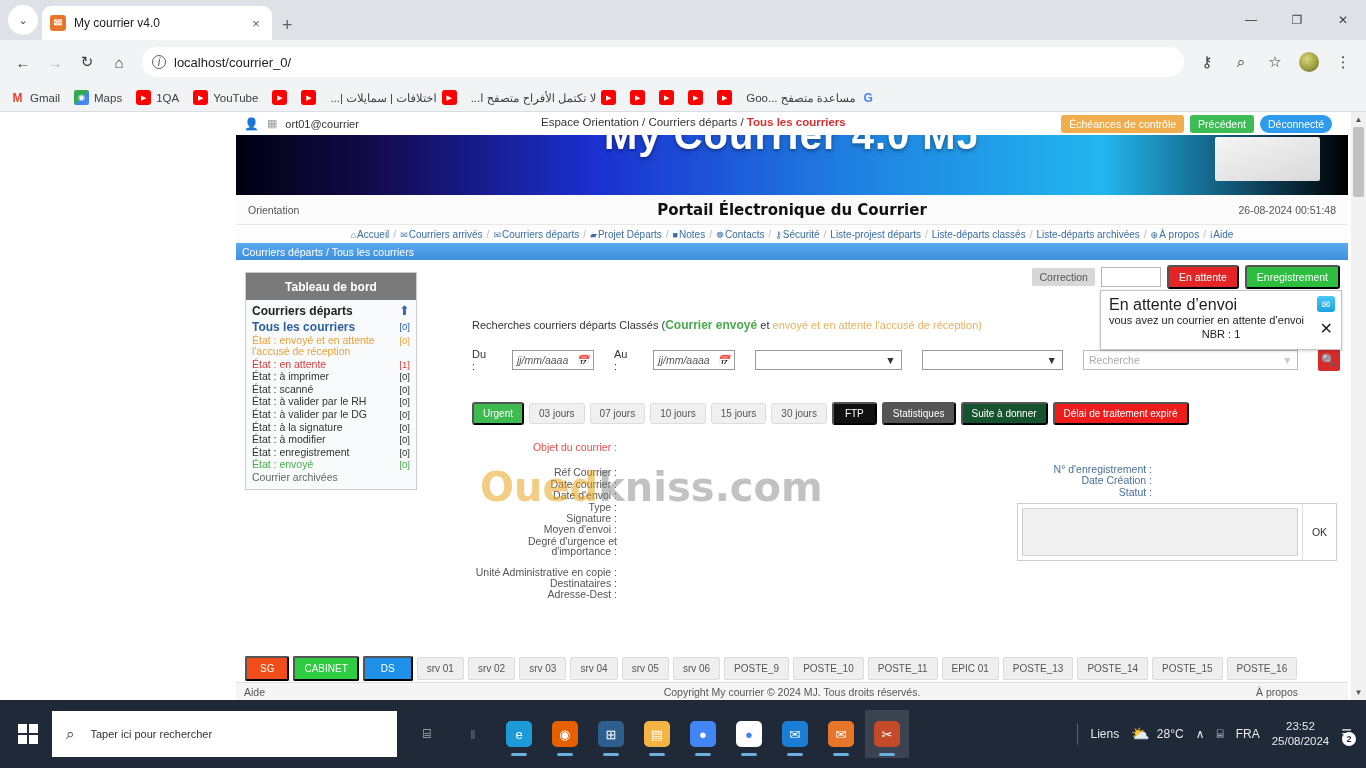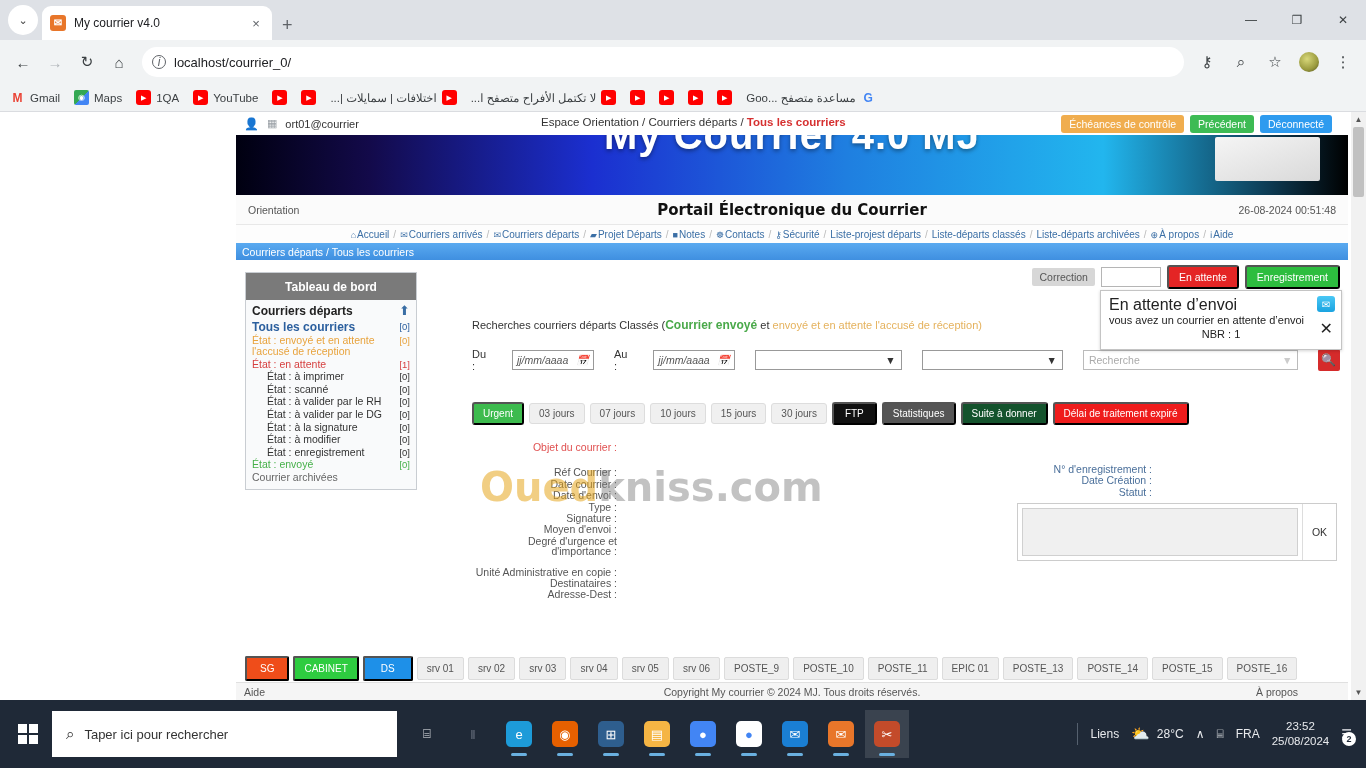--- a/index.html
+++ b/index.html
@@ -83,21 +83,21 @@
   }
   .user-ico { color: #3c78b4; font-size: 12px; }
   .doc-ico { color: #9aa0a6; font-size: 11px; }
   .topbar-user { font-size: 11px; color: #333; }
   .breadcrumb { position: absolute; left: 305px; top: 4px; font-size: 11.5px; color: #333; }
   .breadcrumb .cur { color: #d63030; font-weight: bold; }
   .topbtns { position: absolute; right: 16px; top: 3px; display: flex; gap: 6px; }
   .btn-pill { font-size: 10.5px; color: #fff; padding: 3px 8px; border-radius: 3px; border: none; white-space: nowrap; }
   .b-orange { background: #f0ad4e; }
   .b-green  { background: #3dbb54; }
-  .b-blue   { background: #2e9bef; }
+  .b-blue   { background: #2e9bef; border-radius: 9px; }
 
   .banner {
     height: 60px; margin: 0; position: relative; overflow: hidden;
     background: linear-gradient(90deg,#000010 0%, #130a4a 12%, #1b2fd0 32%, #1f7fe0 55%, #22b6ee 78%, #0d3a52 93%, #000000 100%);
     display: flex; align-items: flex-start; justify-content: center;
   }
   .banner-text {
     font-size: 40px; font-weight: bold; color: #ffffff; letter-spacing: 1px;
     margin-top: -22px; white-space: nowrap; text-shadow: 0 2px 4px rgba(0,0,0,.4);
   }
@@ -142,21 +142,21 @@
                   padding: 3px 6px 1px 6px; }
   .sp-title { font-size: 12px; font-weight: bold; color: #222; }
   .pin-ico { color: #3a6ea5; font-size: 13px; }
   .sp-list { padding: 0 6px 5px 6px; }
   .sp-row { display: flex; justify-content: space-between; font-size: 10.5px; line-height: 11.6px;
             padding: 0.5px 0; }
   .sp-row.first { font-size: 12px; font-weight: bold; color: #2b5f9e; line-height: 14px; }
   .sp-row.first .cnt { font-weight: normal; font-size: 9.5px; color: #2b5f9e; }
   .c-orange { color: #e8a33d; }
   .c-red    { color: #d64040; }
-  .c-dark   { color: #333; margin-left: 15px; }
+  .c-dark   { color: #333; }
   .c-green  { color: #46b04a; }
   .c-gray   { color: #666; }
   .cnt { font-size: 9.5px; }
 
   
   .main { position: absolute; left: 236px; top: 6px; right: 8px; }
 
   .corr-row { display: flex; align-items: center; justify-content: flex-end; gap: 6px; height: 22px; }
   .corr-label { background: #d7d7d7; color: #555; font-size: 10.5px; padding: 3px 7px; border-radius: 2px; }
   .corr-input { width: 60px; height: 20px; border: 1px solid #b5b5b5; background: #fff; }
@@ -251,21 +251,21 @@
   
   .taskbar { width: 1366px; height: 68px; background: #1f2937; display: flex; align-items: center;
              padding: 0 4px; }
   .tb-start { width: 48px; height: 48px; display: flex; align-items: center; justify-content: center; }
   .win-logo { width: 20px; height: 20px; display: grid; grid-template-columns: 1fr 1fr;
               grid-template-rows: 1fr 1fr; gap: 2px; }
   .win-logo i { background: #ffffff; display: block; }
   .tb-search { width: 345px; height: 46px; background: #ffffff; display: flex;
                align-items: center; gap: 10px; padding: 0 14px; }
   .tb-search-ico { font-size: 15px; color: #333; }
-  .tb-search-txt { font-size: 13px; color: #333; }
+  .tb-search-txt { font-size: 11px; color: #333; margin-left: 6px; }
   .tb-icons { display: flex; align-items: center; gap: 2px; margin-left: 8px; }
   .tbi { width: 44px; height: 48px; display: flex; align-items: center; justify-content: center;
          position: relative; }
   .tbi .glyph { width: 26px; height: 26px; border-radius: 5px; display: flex;
                 align-items: center; justify-content: center; font-size: 13px; color: #fff; }
   .tbi.open::after { content: ''; position: absolute; bottom: 2px; left: 14px; width: 16px;
                      height: 3px; background: #6ab0e0; border-radius: 2px; }
   .tbi.highlight { background: rgba(255,255,255,.12); }
   .tray { margin-left: auto; display: flex; align-items: center; gap: 12px; padding-right: 10px;
           color: #e8eaed; font-size: 12px; }

